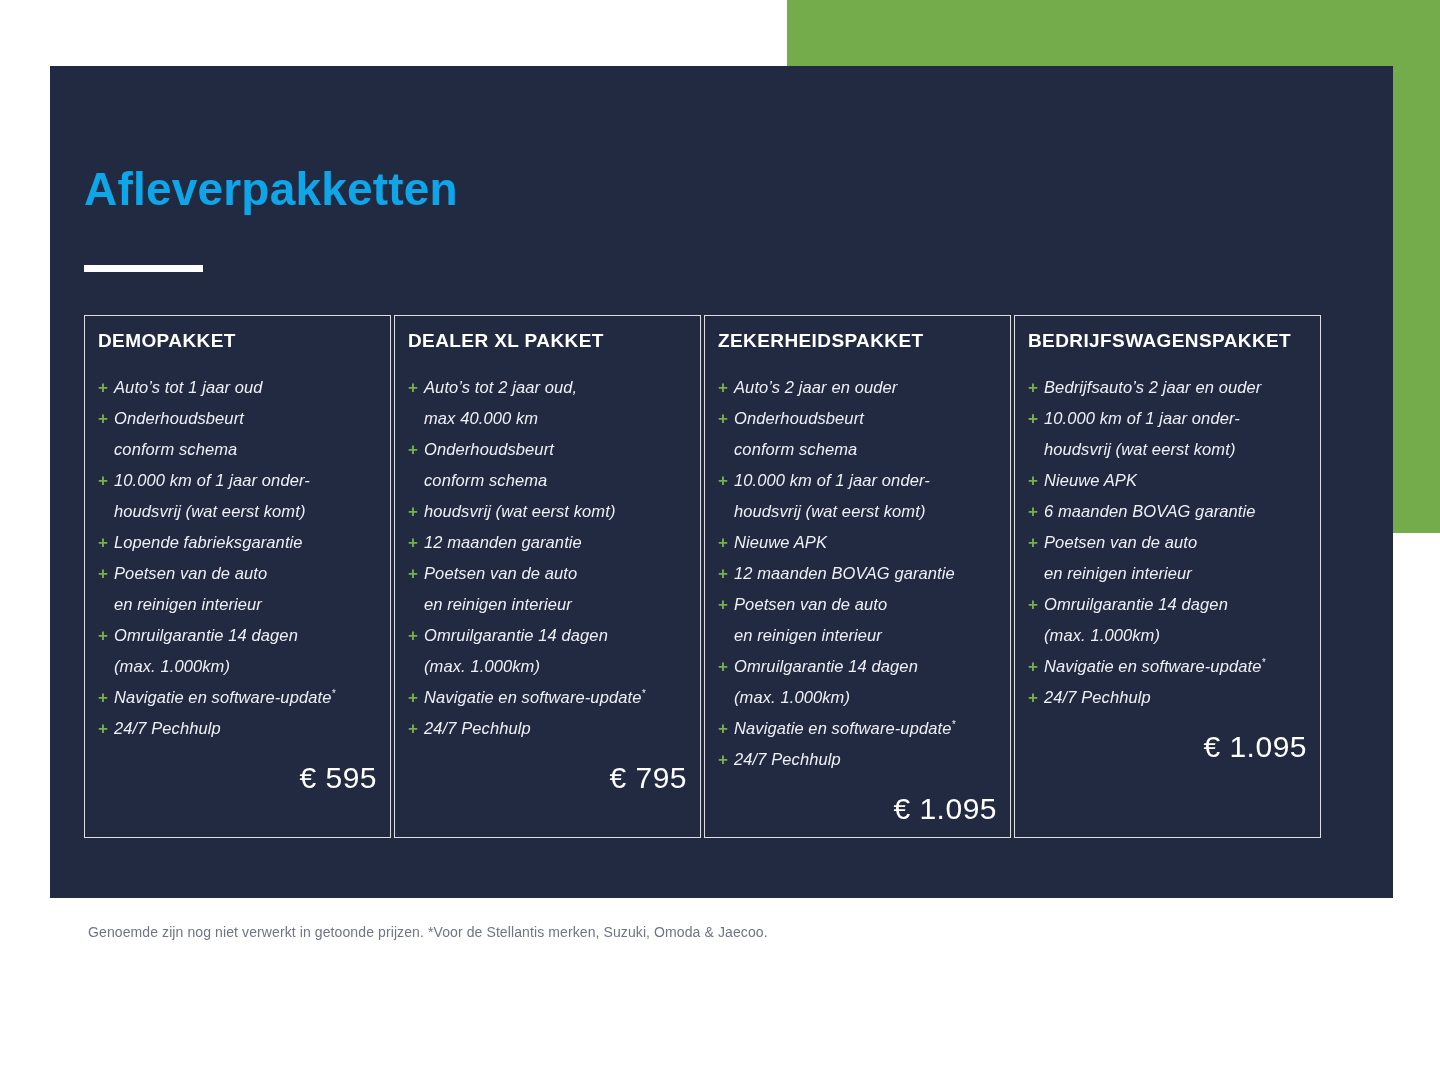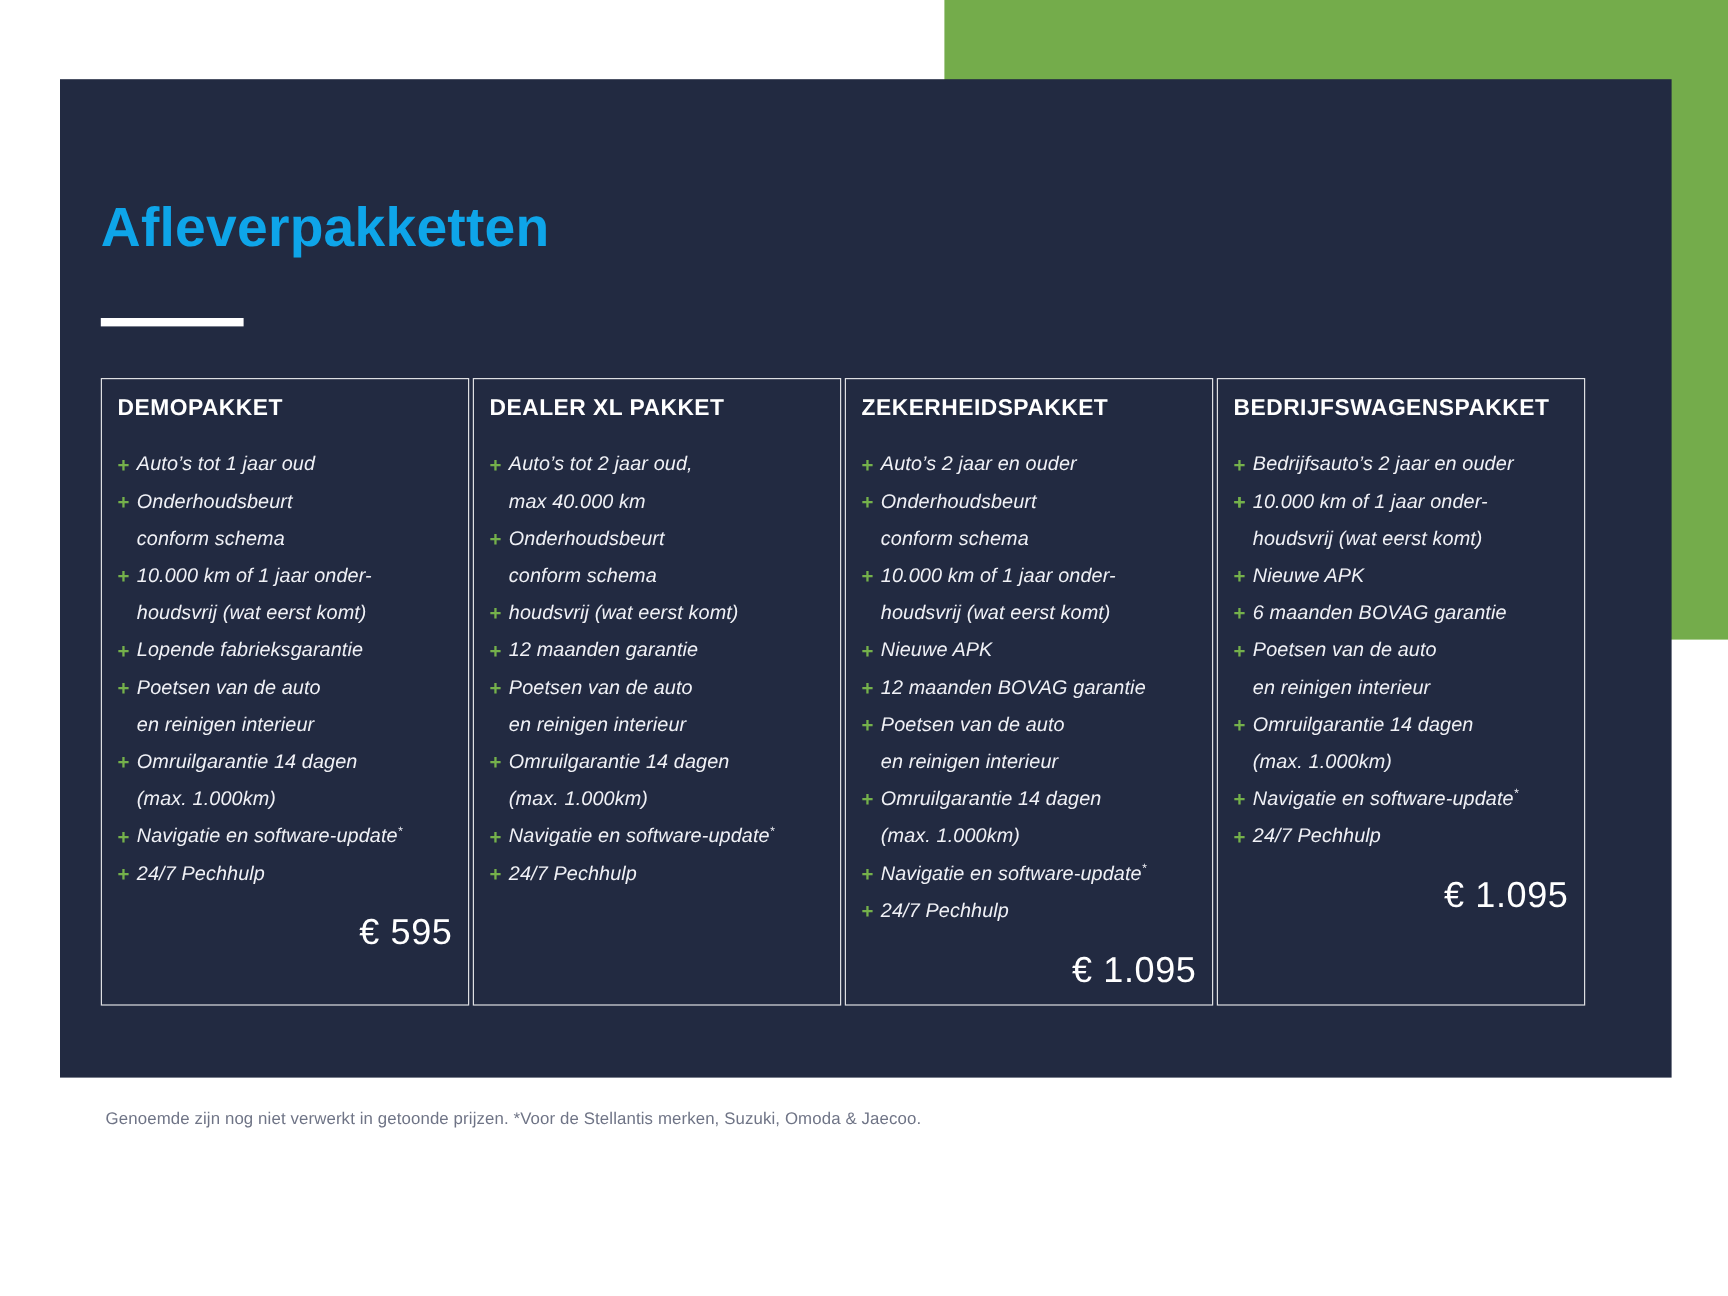--- a/index.html
+++ b/index.html
@@ -154,20 +154,21 @@
           </div>
           <div class="feature">
             <span class="plus">+</span>
             <div class="line">Navigatie en software-update<sup>*</sup></div>
           </div>
           <div class="feature">
             <span class="plus">+</span>
             <div class="line">24/7 Pechhulp</div>
           </div>
         </div>
+        <div class="price">€ 795</div>
       </article>
       <article class="card">
         <h2 class="card-title">ZEKERHEIDSPAKKET</h2>
         <div class="features">
           <div class="feature">
             <span class="plus">+</span>
             <div class="line">Auto’s 2 jaar en ouder</div>
           </div>
           <div class="feature">
             <span class="plus">+</span>

